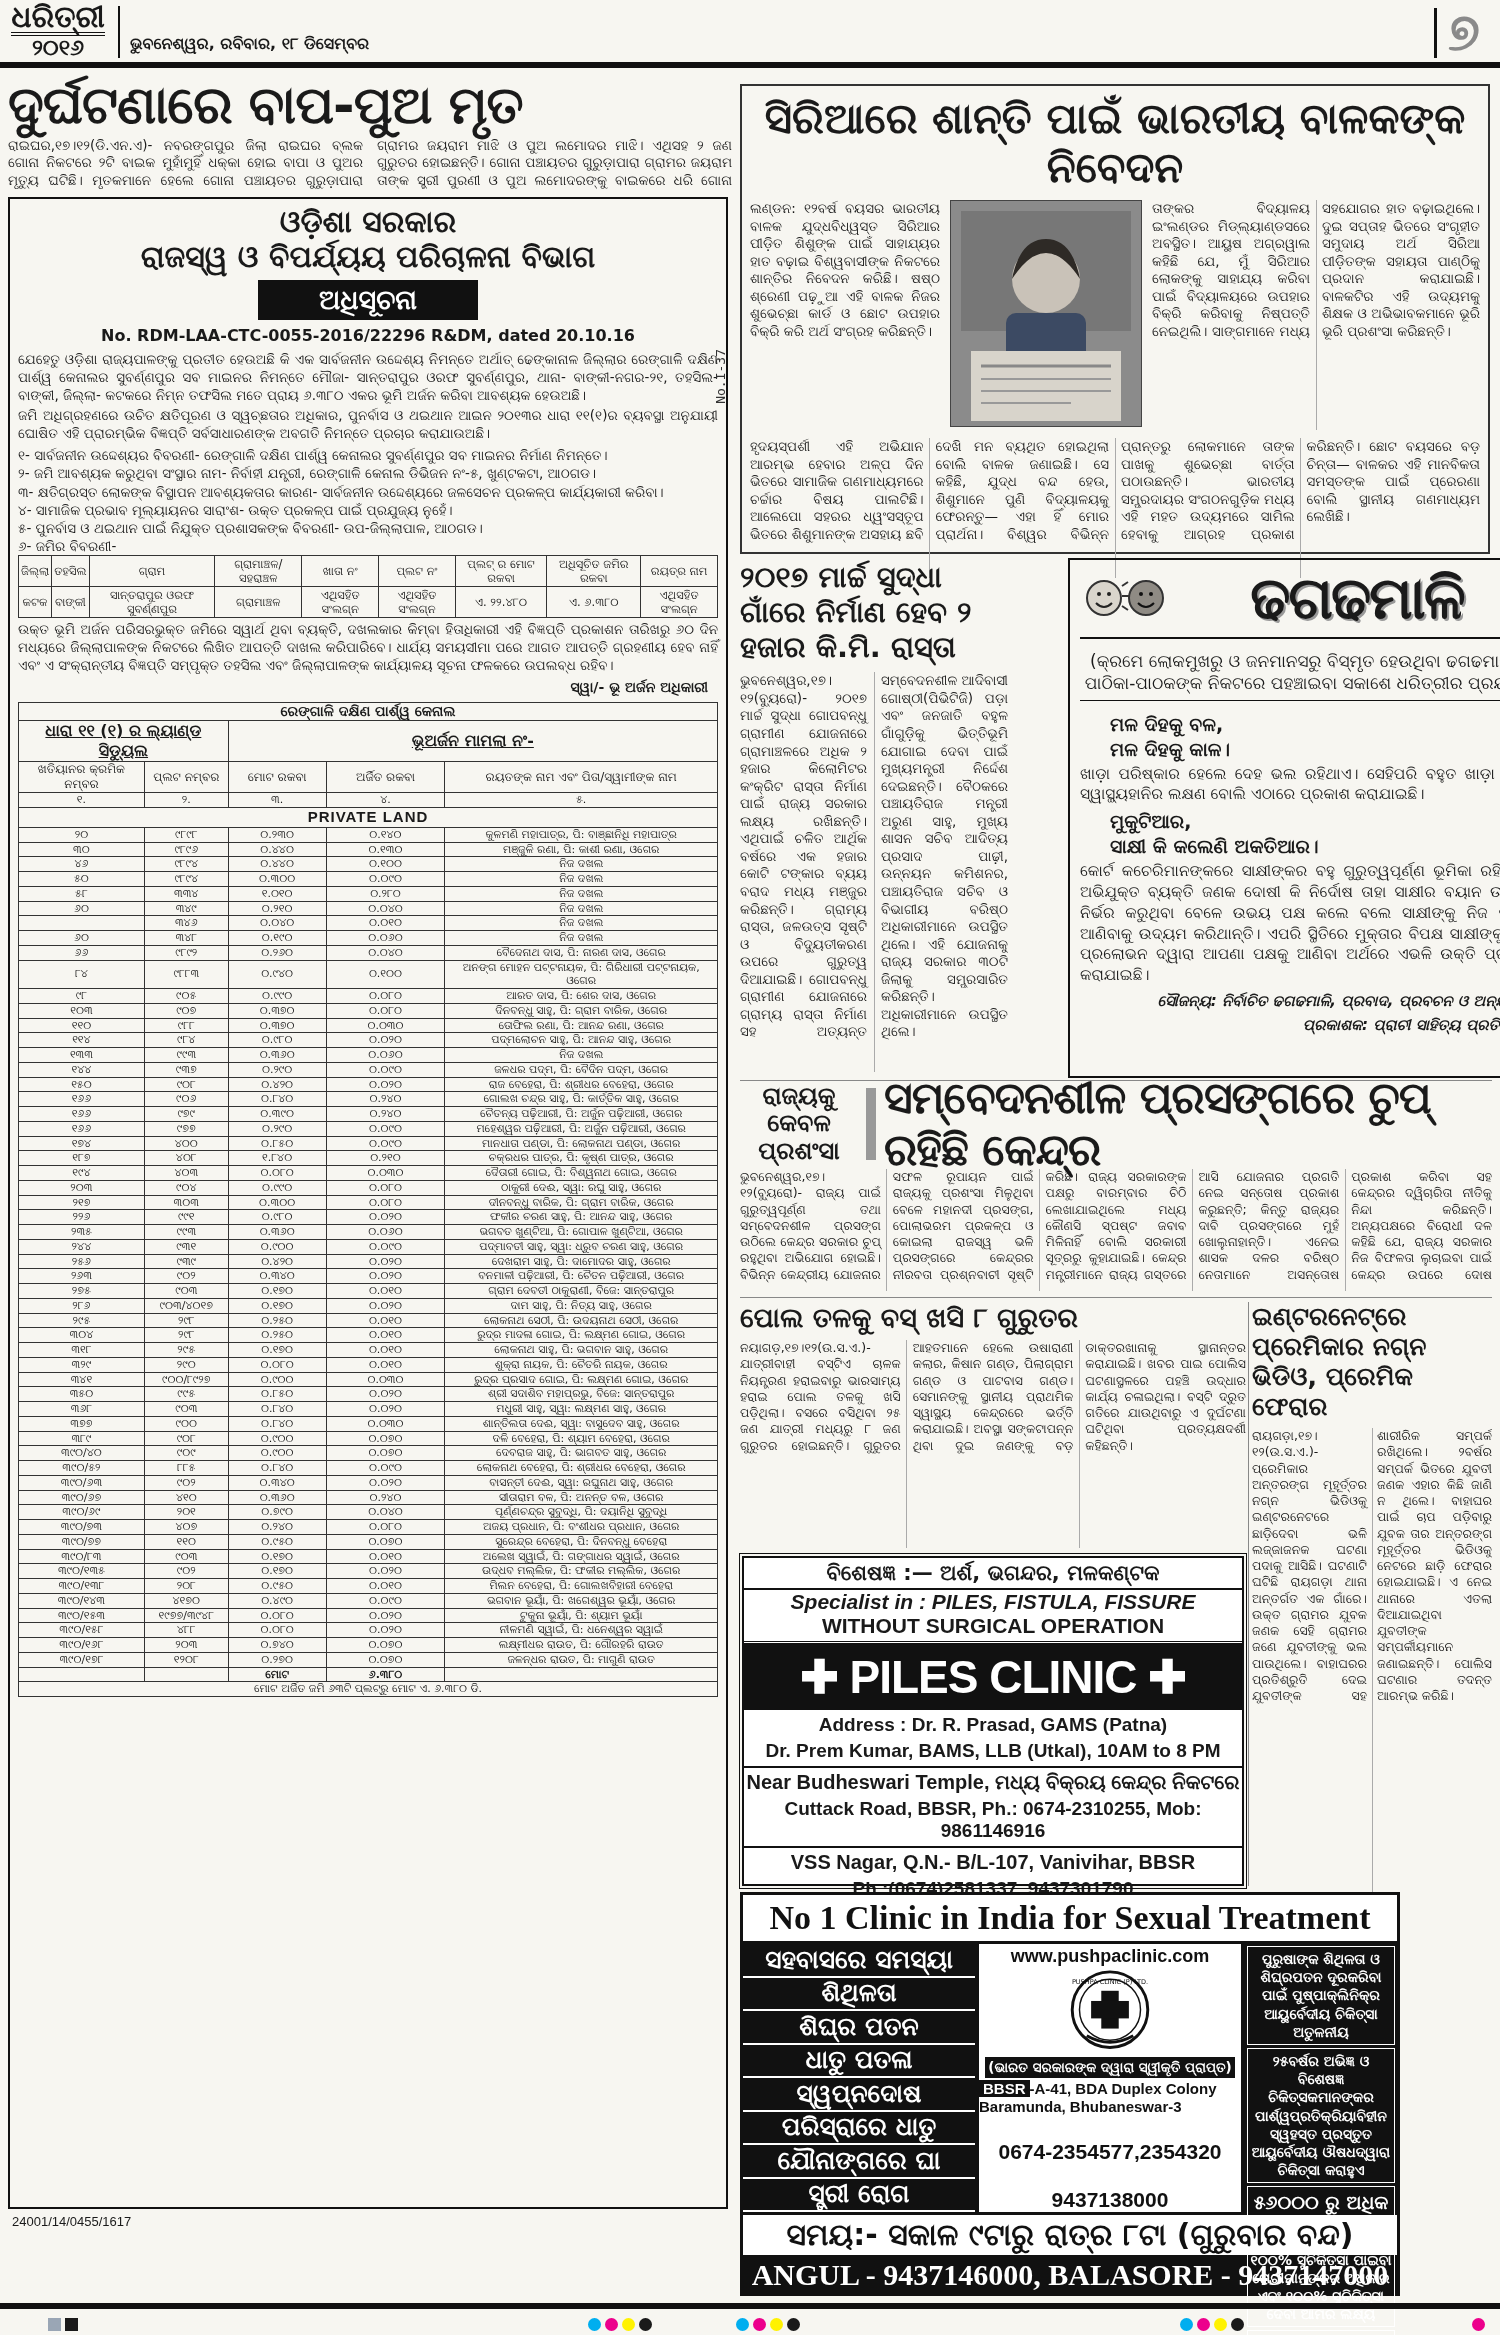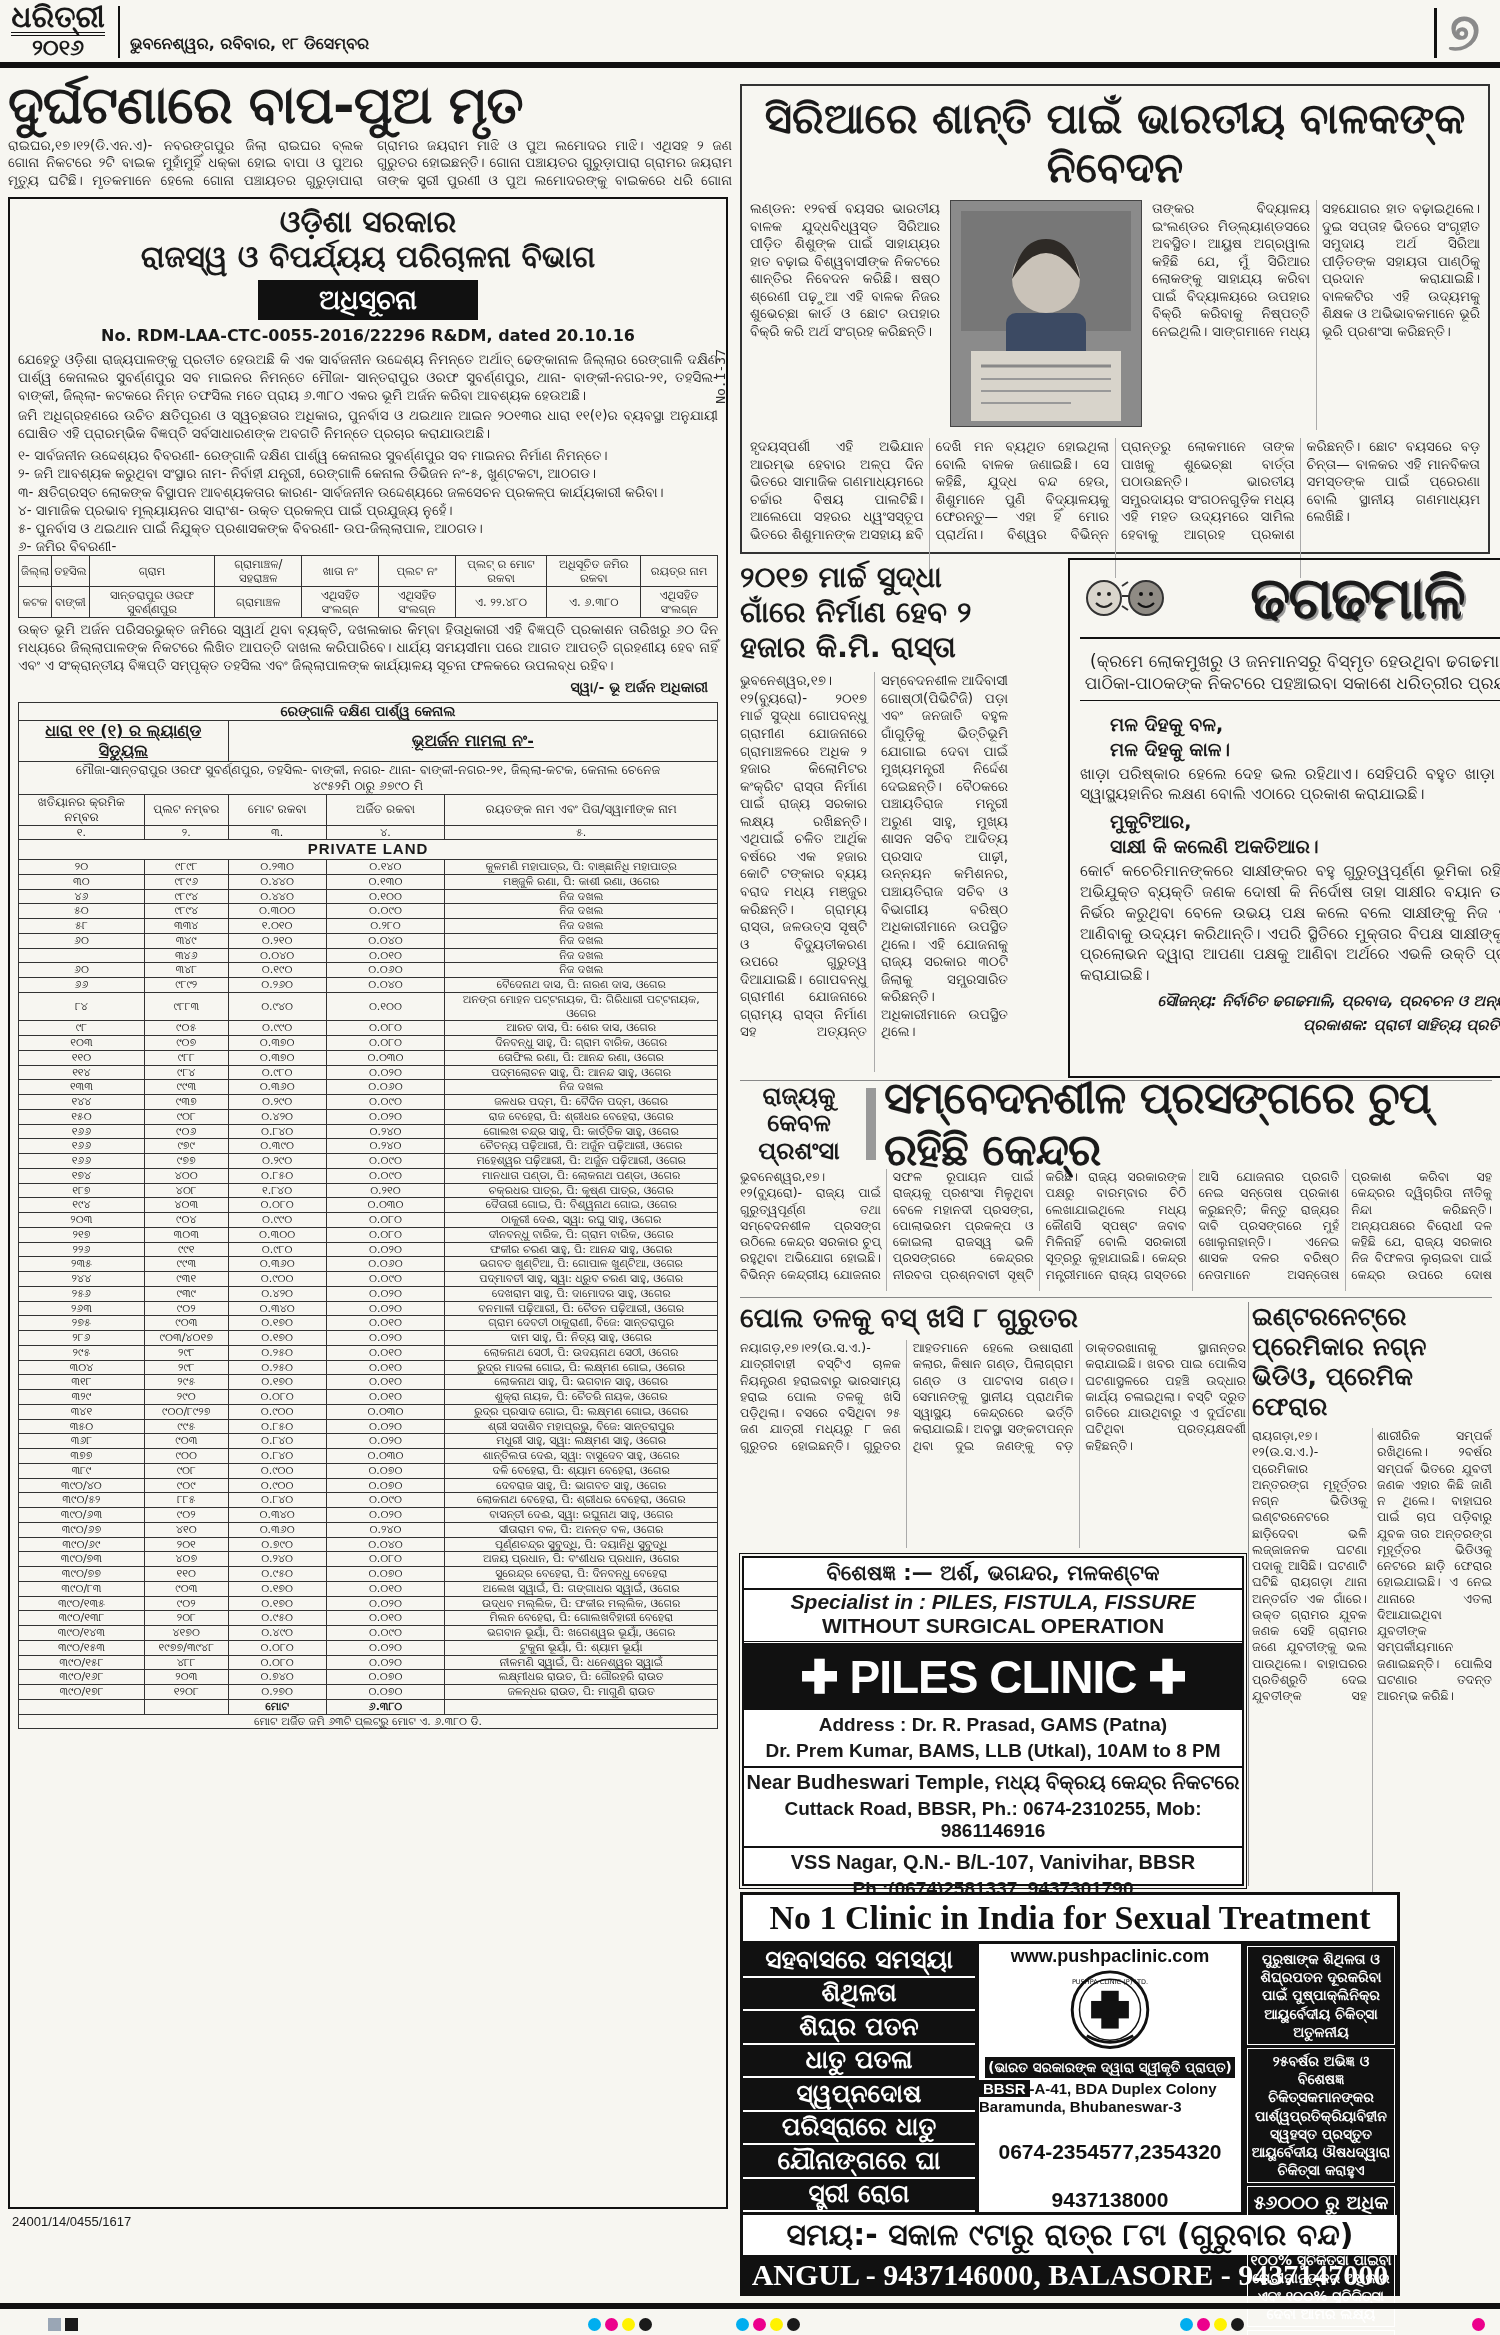--- a/index.html
+++ b/index.html
@@ -209,23 +209,20 @@
 
     <table class="land">
       <thead>
         <tr>
             <th colspan="5" class="t1">ରେଙ୍ଗାଳି ଦକ୍ଷିଣ ପାର୍ଶ୍ୱ କେନାଲ</th>
           </tr>
         <tr>
           <th colspan="2" class="t2">ଧାରା ୧୧ (୧) ର ଲ୍ୟାଣ୍ଡ ସିଡ୍ୟୁଲ</th>
           <th colspan="3" class="t2">ଭୂଅର୍ଜନ ମାମଲା ନଂ-</th>
         </tr>
-        <tr>
-            <th colspan="5" class="mz"><span>ମୌଜା-ସାନ୍ତରାପୁର ଓରଫ ସୁବର୍ଣ୍ଣପୁର, ତହସିଲ- ବାଙ୍କୀ, ନଗର- ଥାନା- ବାଙ୍କୀ-ନଗର-୨୧, ଜିଲ୍ଲା-କଟକ, କେନାଲ ଚେନେଜ</span><br><span class="ch">୪୯୫୨ମି ଠାରୁ ୬୭୯୦ ମି</span></th>
-          </tr>
         <tr>
           <th class="colh" style="width:18%">ଖତିୟାନର କ୍ରମିକ ନମ୍ବର</th>
           <th class="colh" style="width:12%">ପ୍ଲଟ ନମ୍ବର</th>
           <th class="colh" style="width:14%">ମୋଟ ରକବା</th>
           <th class="colh" style="width:17%">ଅର୍ଜିତ ରକବା</th>
           <th class="colh" style="width:39%">ରୟତଙ୍କ ନାମ ଏବଂ ପିତା/ସ୍ୱାମୀଙ୍କ ନାମ</th>
         </tr>
         <tr>
           <th>୧.</th>
           <th>୨.</th>

